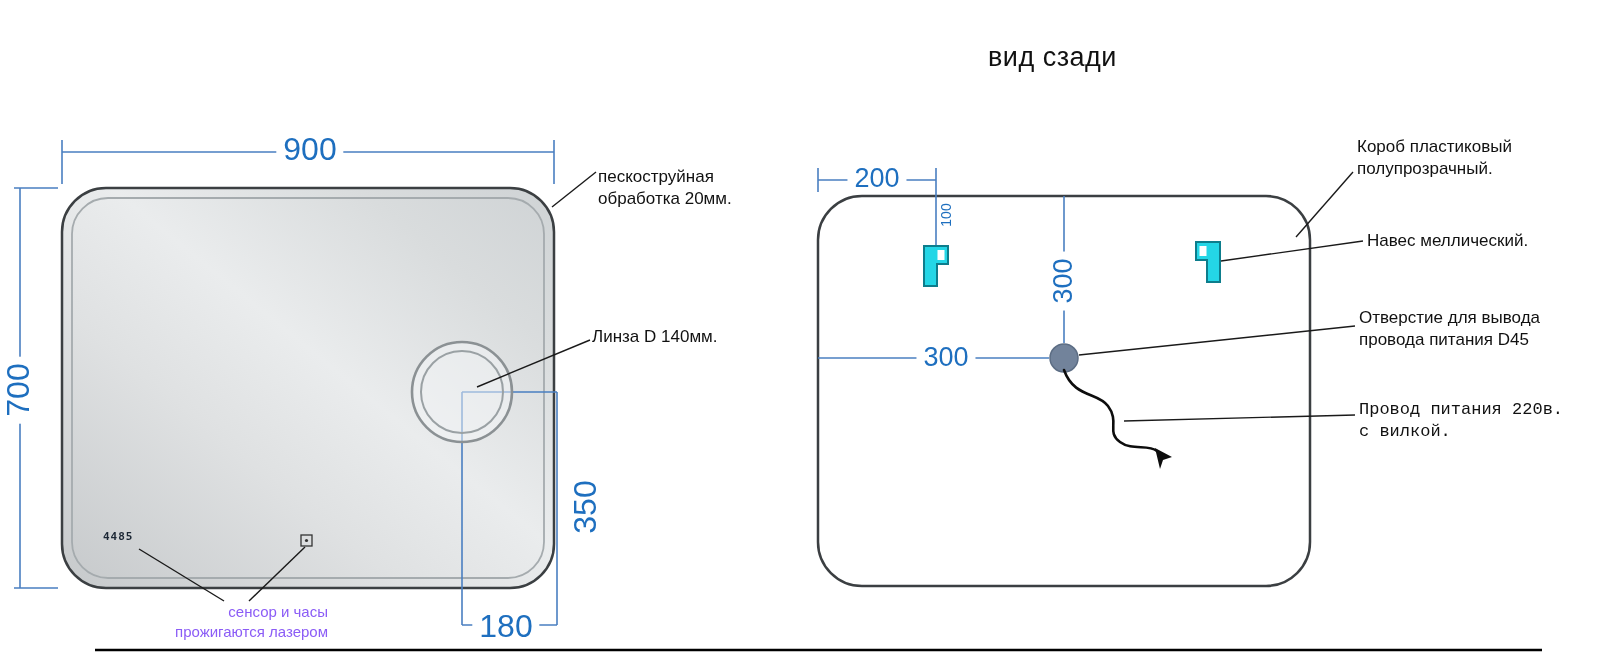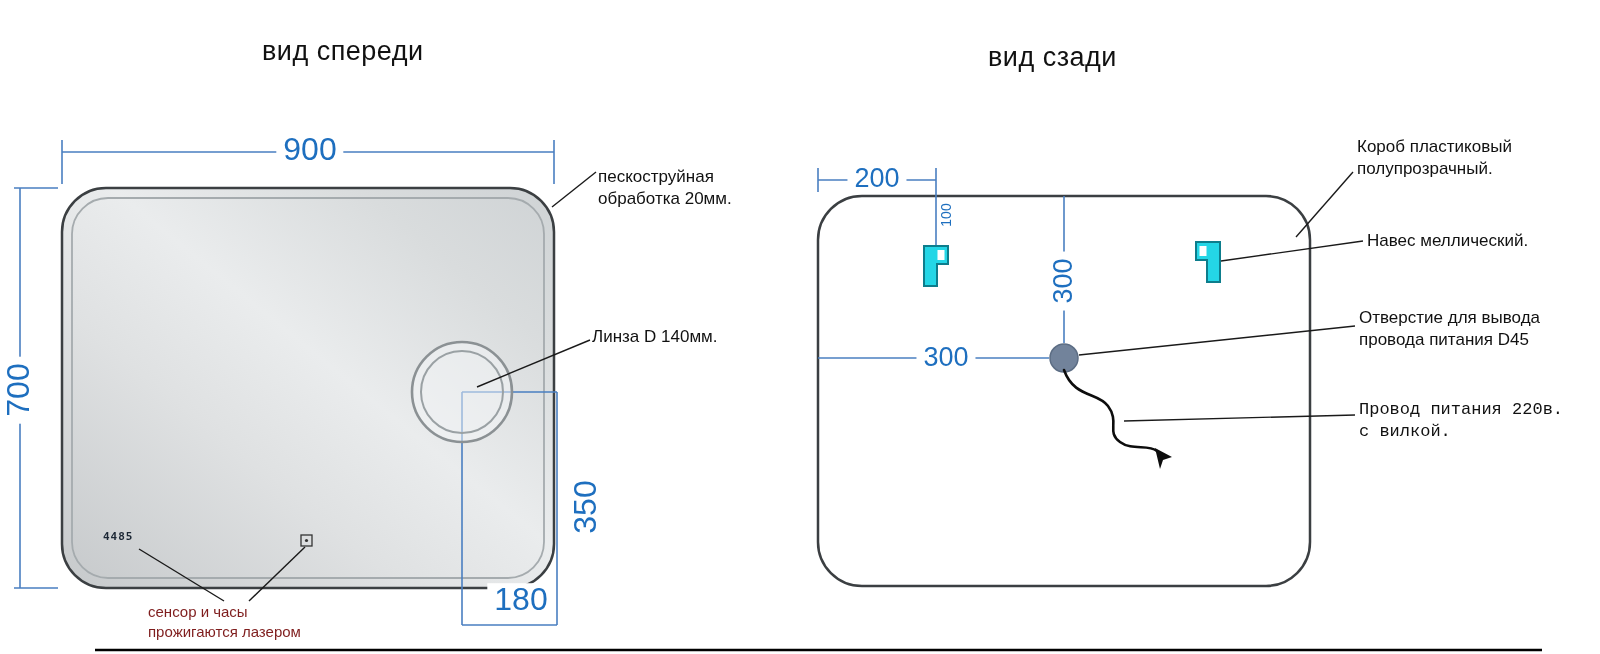--- a/index.html
+++ b/index.html
@@ -3,21 +3,21 @@
 <meta charset="utf-8">
 <style>
   * { margin:0; padding:0; box-sizing:border-box; }
   html,body { background:#ffffff; }
   .page { position:relative; width:1600px; height:654px; background:#fff; overflow:hidden;
           font-family:"Liberation Sans", sans-serif; color:#111; }
   svg.draw { position:absolute; left:0; top:0; }
   .abs { position:absolute; }
   .view-title { font-size:27px; color:#111; letter-spacing:0.5px; white-space:nowrap; }
   .label { font-size:17px; color:#111; line-height:1.28; white-space:pre-line; }
-  .label-sm { font-size:15px; color:#7f1d1d; line-height:1.35; white-space:pre-line; text-align:left; }
+  .label-sm { font-size:15px; color:#8b5cf6; line-height:1.35; white-space:pre-line; text-align:right; }
   .dim { color:var(--dim-text,#1e6fbf); background:#fff; padding:0 7px; line-height:1.05; white-space:nowrap; }
   .ctr { transform:translate(-50%,-50%); }
   .rot { transform:translate(-50%,-50%) rotate(-90deg); }
   .sz-lg { font-size:32px; }
   .sz-md { font-size:27px; }
   .sz-sm { font-size:14px; padding:0 3px; }
   .clock { font-family:"DejaVu Sans Mono", monospace; font-size:11px; font-weight:bold;
            color:#1c2735; letter-spacing:1px; }
   
   .mirror { fill:url(#mirrorGrad); stroke:#3b3f42; stroke-width:2.5; }
@@ -90,26 +90,25 @@
     <path class="plug" d="M1155 448 l17 9 l-9 3 l-3 9 z"></path>
 
     <path class="leader" d="M1353 172 L1296 237"></path>
     <path class="leader" d="M1363 241 L1221 261"></path>
     <path class="leader" d="M1355 326 L1079 355"></path>
     <path class="leader" d="M1355 415 L1124 421"></path>
 
     <path class="border-line" d="M95 650 H1542"></path>
   </svg>
 
-  <div class="abs view-title" style="left:262px; top:36px;">вид спереди</div>
 
   <div class="abs dim sz-lg ctr" style="left:310px; top:150px;">900</div>
   <div class="abs dim sz-lg rot" style="left:19px; top:390px;">700</div>
   <div class="abs dim sz-lg rot" style="left:586px; top:507px; background:transparent;">350</div>
-  <div class="abs dim sz-lg ctr" style="left:506px; top:600px;margin-left:15px;">180</div>
+  <div class="abs dim sz-lg ctr" style="left:506px; top:627px;">180</div>
 
   <div class="abs label" style="left:598px; top:154px; width:180px;margin-top:12px;">пескоструйная
 обработка 20мм.</div>
   <div class="abs label" style="left:592px; top:326px;">Линза D 140мм.</div>
   <div class="abs label-sm" style="left:148px; top:602px; width:180px;">сенсор и часы
 прожигаются лазером</div>
   <div class="abs clock" style="left:103px; top:530px;">4485</div>
 
   <div class="abs view-title" style="left:988px; top:42px;">вид сзади</div>
 

